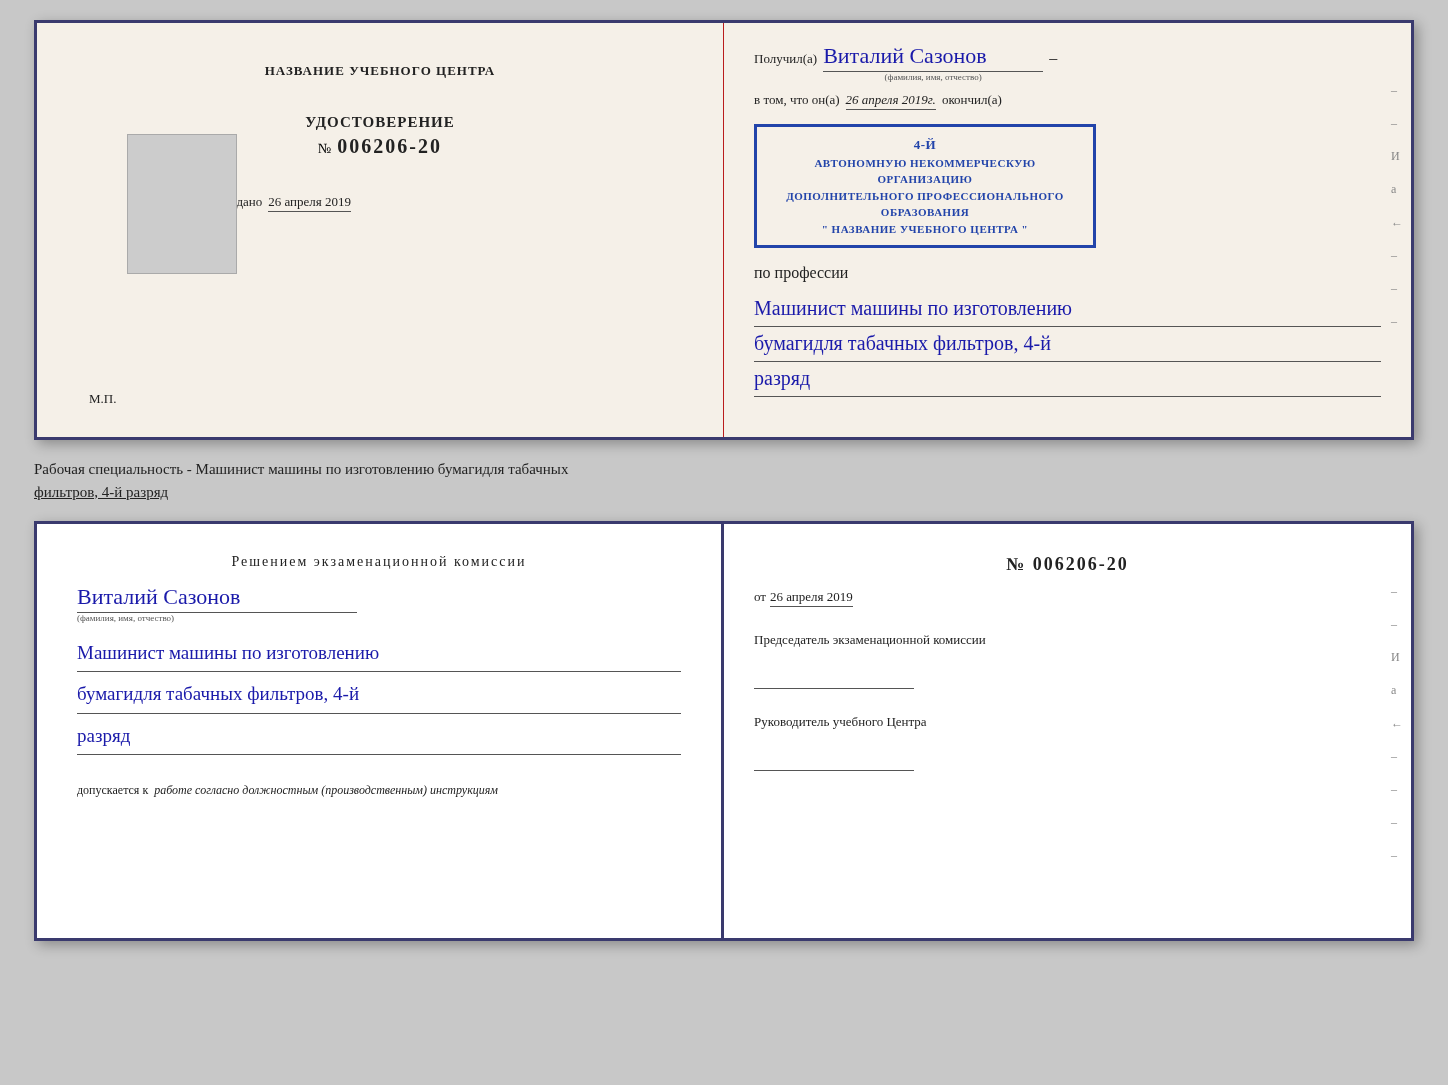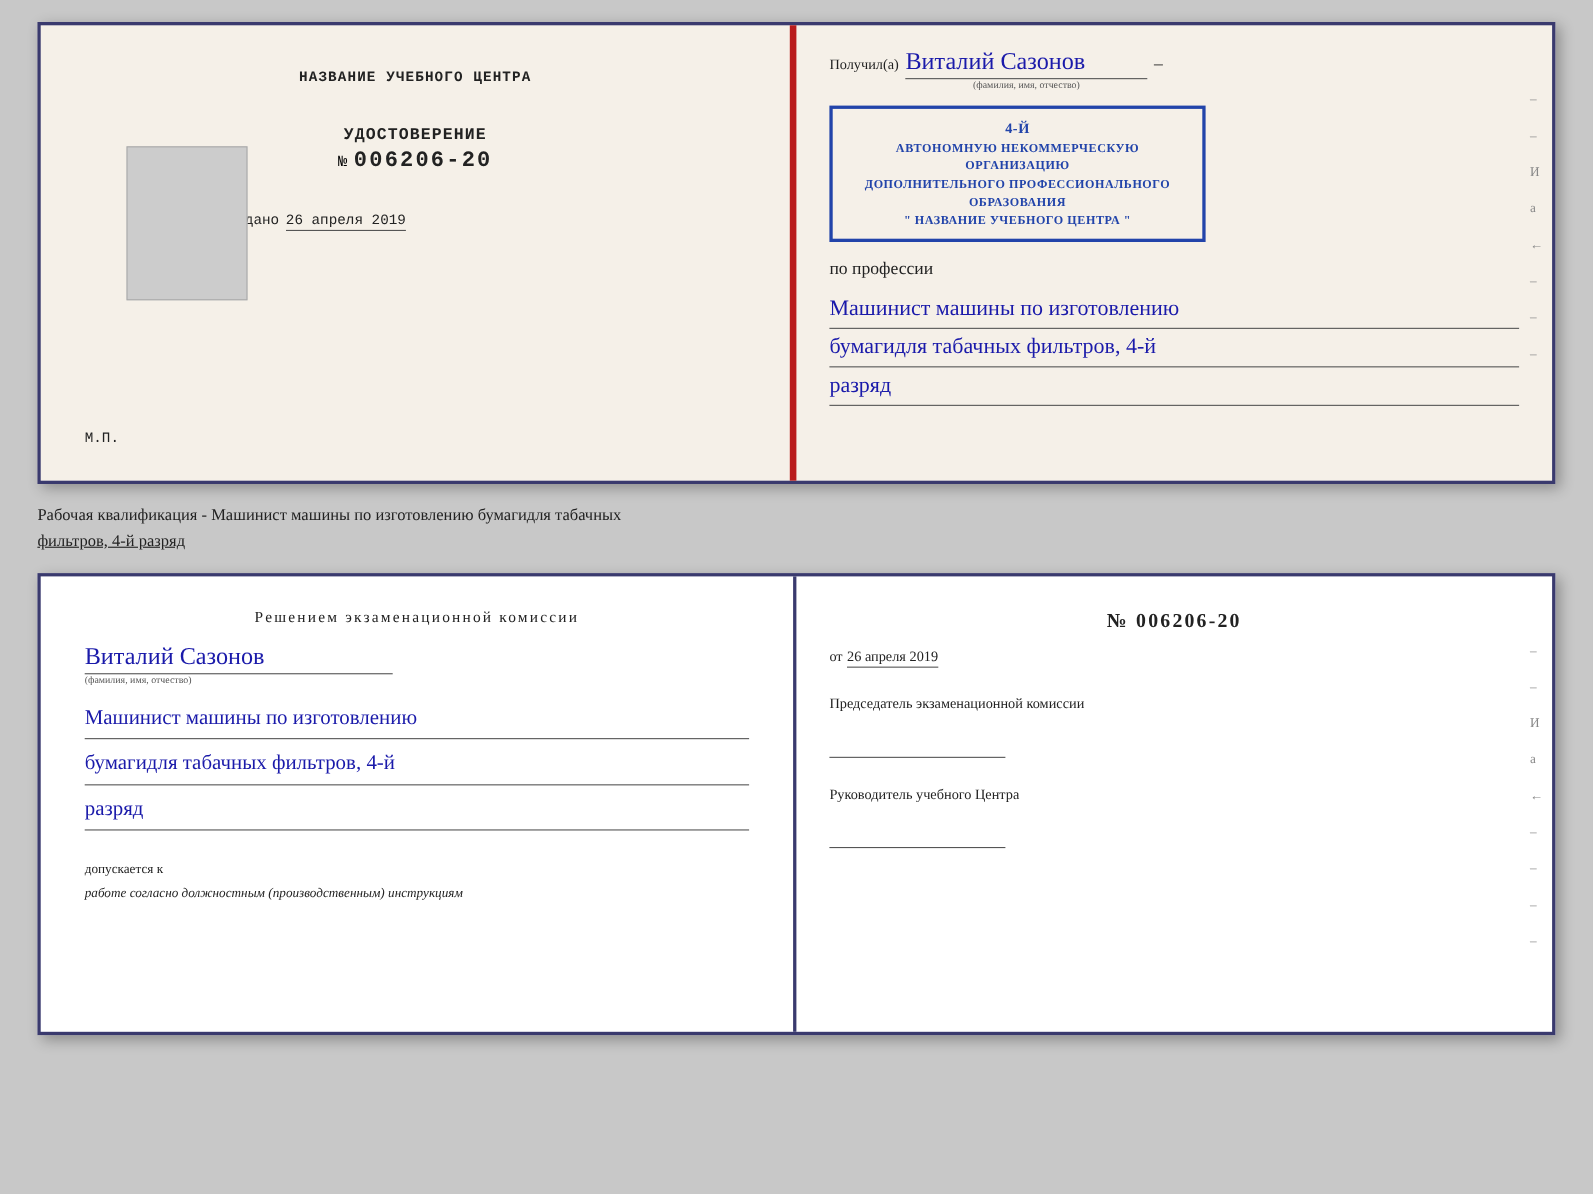--- a/index.html
+++ b/index.html
@@ -22,27 +22,26 @@
       background: #f5f0e8;
       border: 3px solid #3a3a6e;
       display: flex;
       position: relative;
       box-shadow: 4px 4px 12px rgba(0,0,0,0.3);
     }
 
     
     .cert-left {
       width: 50%;
-      padding: 30px 40px;
+      padding: 30px 52px;
       display: flex;
       flex-direction: column;
       align-items: center;
       justify-content: space-between;
-      border-right: 6px solid #b91c1c;
-      font-family: Liberation Mono, monospace;
+      border-right: 1px solid #b91c1c;
     }
 
     .cert-training-center-label {
       font-size: 13px;
       letter-spacing: 1px;
       text-align: center;
       color: #222;
       font-weight: bold;
       text-transform: uppercase;
       margin-top: 10px;
@@ -279,21 +278,20 @@
       line-height: 1.7;
       margin-top: 6px;
     }
 
     .cert-dopuskaetsya-block {
       margin-top: 20px;
       display: flex;
       align-items: baseline;
       gap: 6px;
       flex-wrap: wrap;
-      flex-direction: column;
     }
 
     .cert-dopuskaetsya-label {
       font-size: 12px;
       color: #222;
     }
 
     .cert-dopuskaetsya-value {
       font-size: 12px;
       color: #222;
@@ -430,20 +428,25 @@
 
     <div class="cert-poluchil-line">
       <span class="cert-poluchil-label">Получил(а)</span>
       <div style="display:flex;flex-direction:column;align-items:center;">
         <span class="cert-handwritten-name">Виталий Сазонов</span>
         <span class="cert-fio-sub">(фамилия, имя, отчество)</span>
       </div>
       <span style="font-size:16px;color:#222;">–</span>
     </div>
 
+    <div class="cert-vtom-block">
+      <span class="cert-vtom-label">в том, что он(а)</span>
+      <span class="cert-vtom-date">26 апреля 2019г.</span>
+      <span class="cert-okonchil-label">окончил(а)</span>
+    </div>
 
     <div class="cert-stamp">
       <div class="cert-stamp-line1">4-й</div>
       <div>АВТОНОМНУЮ НЕКОММЕРЧЕСКУЮ ОРГАНИЗАЦИЮ</div>
       <div>ДОПОЛНИТЕЛЬНОГО ПРОФЕССИОНАЛЬНОГО ОБРАЗОВАНИЯ</div>
       <div>" НАЗВАНИЕ УЧЕБНОГО ЦЕНТРА "</div>
     </div>
 
     <div class="cert-po-professii">по профессии</div>
 
@@ -460,21 +463,21 @@
       <span class="deco-dash">а</span>
       <span class="deco-dash">←</span>
       <span class="deco-dash">–</span>
       <span class="deco-dash">–</span>
       <span class="deco-dash">–</span>
     </div>
   </div>
 </div>
 
 <div class="specialty-text">
-  <span>Рабочая квалификация - Машинист машины по изготовлению бумагидля табачных</span><br>
+  <span>Рабочая специальность - Машинист машины по изготовлению бумагидля табачных</span><br>
   <span class="specialty-underlined">фильтров, 4-й разряд</span>
 </div>
 
 <div class="certificate-bottom">
 
   <div class="cert-bottom-left">
 
     <div class="cert-resheniem-label">Решением экзаменационной комиссии</div>
 
     <div class="cert-name-block">

